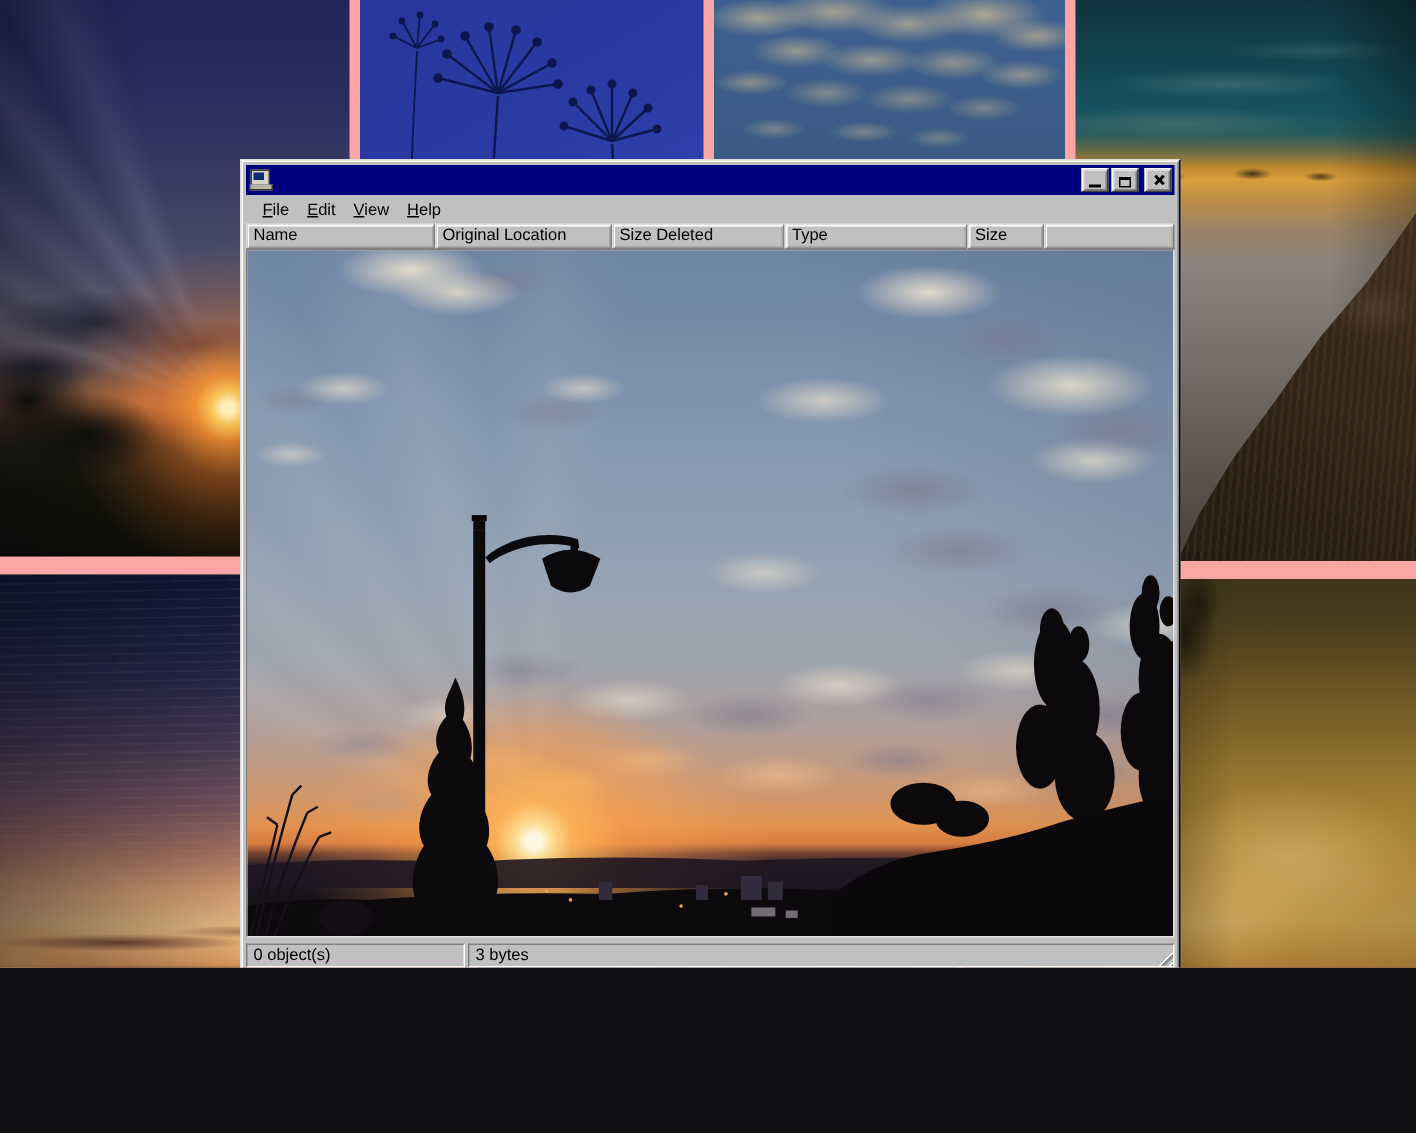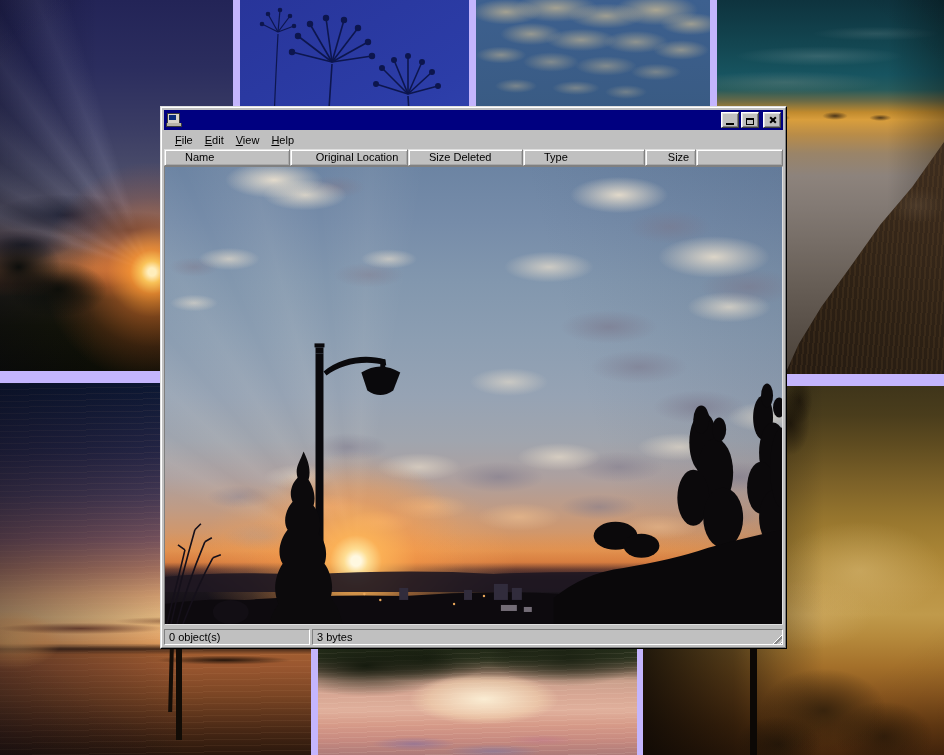--- a/index.html
+++ b/index.html
@@ -1,18 +1,18 @@
 <!DOCTYPE html>
 <html><head>
 <meta charset="utf-8">
 <style>
   html,body{margin:0;padding:0;}
   body{width:944px;height:755px;overflow:hidden;background:#101014;
        font-family:"Liberation Sans",sans-serif;-webkit-font-smoothing:none;}
-  .stage{position:relative;width:944px;height:755px;overflow:hidden;background:#c4b5fd;}
+  .stage{position:relative;width:944px;height:645px;overflow:hidden;background:#fca5a5;}
 
   
   .tile{position:absolute;overflow:hidden;}
   .tile-a{left:0;top:0;width:233px;height:371px;
     background:
       linear-gradient(90deg, rgba(5,5,18,.32), transparent 42%),
       radial-gradient(60px 45px at 8% 72%, rgba(9,13,7,.95), transparent 70%),
       radial-gradient(70px 40px at 25% 78%, rgba(9,13,7,.9), transparent 70%),
       radial-gradient(50px 30px at 92% 78%, rgba(9,13,7,.9), transparent 70%),
       radial-gradient(circle at 152px 272px, #ffeebc 0 4px, rgba(255,200,90,.95) 11px, rgba(255,150,50,.8) 22px, rgba(240,120,45,.45) 45px, rgba(220,100,40,.2) 75px, transparent 110px),
@@ -119,26 +119,26 @@
   .tb-btn.close{margin-left:2px;align-items:center;}
   .g-min{width:8px;height:2px;background:#000;margin-bottom:2px;}
   .g-max{width:8px;height:7px;border:1px solid #000;border-top:2px solid #000;margin-bottom:2px;box-sizing:border-box;}
   .g-x{position:relative;width:9px;height:8px;}
   .g-x::before,.g-x::after{content:"";position:absolute;left:4px;top:0;width:2px;height:8px;background:#000;}
   .g-x::before{transform:rotate(45deg);} .g-x::after{transform:rotate(-45deg);}
   .menubar{height:19px;flex:none;display:flex;align-items:center;padding-left:5px;gap:0;}
   .menu-item{padding:1px 6px;cursor:default;}
   .accel{text-decoration:underline;}
   .headerrow{height:17px;flex:none;display:flex;background:#c0c0c0;}
-  .hcell{box-sizing:border-box;height:17px;padding:1px 4px 0 20px;background:#c0c0c0;
+  .hcell{box-sizing:border-box;height:17px;padding:1px 4px 0 4px;background:#c0c0c0;
     border:1px solid;border-color:#dfdfdf #808080 #808080 #dfdfdf;
     box-shadow:inset 1px 1px 0 #fff, inset -1px -1px 0 #a8a8a8;
     overflow:hidden;white-space:nowrap;cursor:default;}
-  .hc0{width:126px;} .hc1{width:118px;text-align:center;} .hc2{width:115px;} .hc3{width:122px;}
-  .hc4{width:51px;text-align:center;} .hc5{flex:1;}
+  .hc0{width:126px;} .hc1{width:118px;} .hc2{width:115px;} .hc3{width:122px;}
+  .hc4{width:51px;text-align:left;} .hc5{flex:1;}
   .client{flex:1;position:relative;overflow:hidden;border:1px solid;border-color:#808080 #dfdfdf #dfdfdf #808080;}
 
   
   .photo{position:absolute;inset:0;
     background:
       linear-gradient(255deg, rgba(60,80,110,.18), transparent 35%),
       linear-gradient(180deg, #6c84a3 0%, #768ca9 12%, #8297ae 25%, #8c9eb2 38%, #96a3b4 50%, #a0a5ae 60%, #ada09f 68%, #c09b84 75%, #d1976b 80%, #e09655 84%, #d07c42 86.5%, #5a3a30 88%, #2a2028 89.5%, #1a151c 93%, #0c0a0e 100%);}
   .clouds{position:absolute;inset:0;
     background:
       radial-gradient(70px 26px at 109px 13px,  rgba(238,226,206,.9), transparent 70%),

